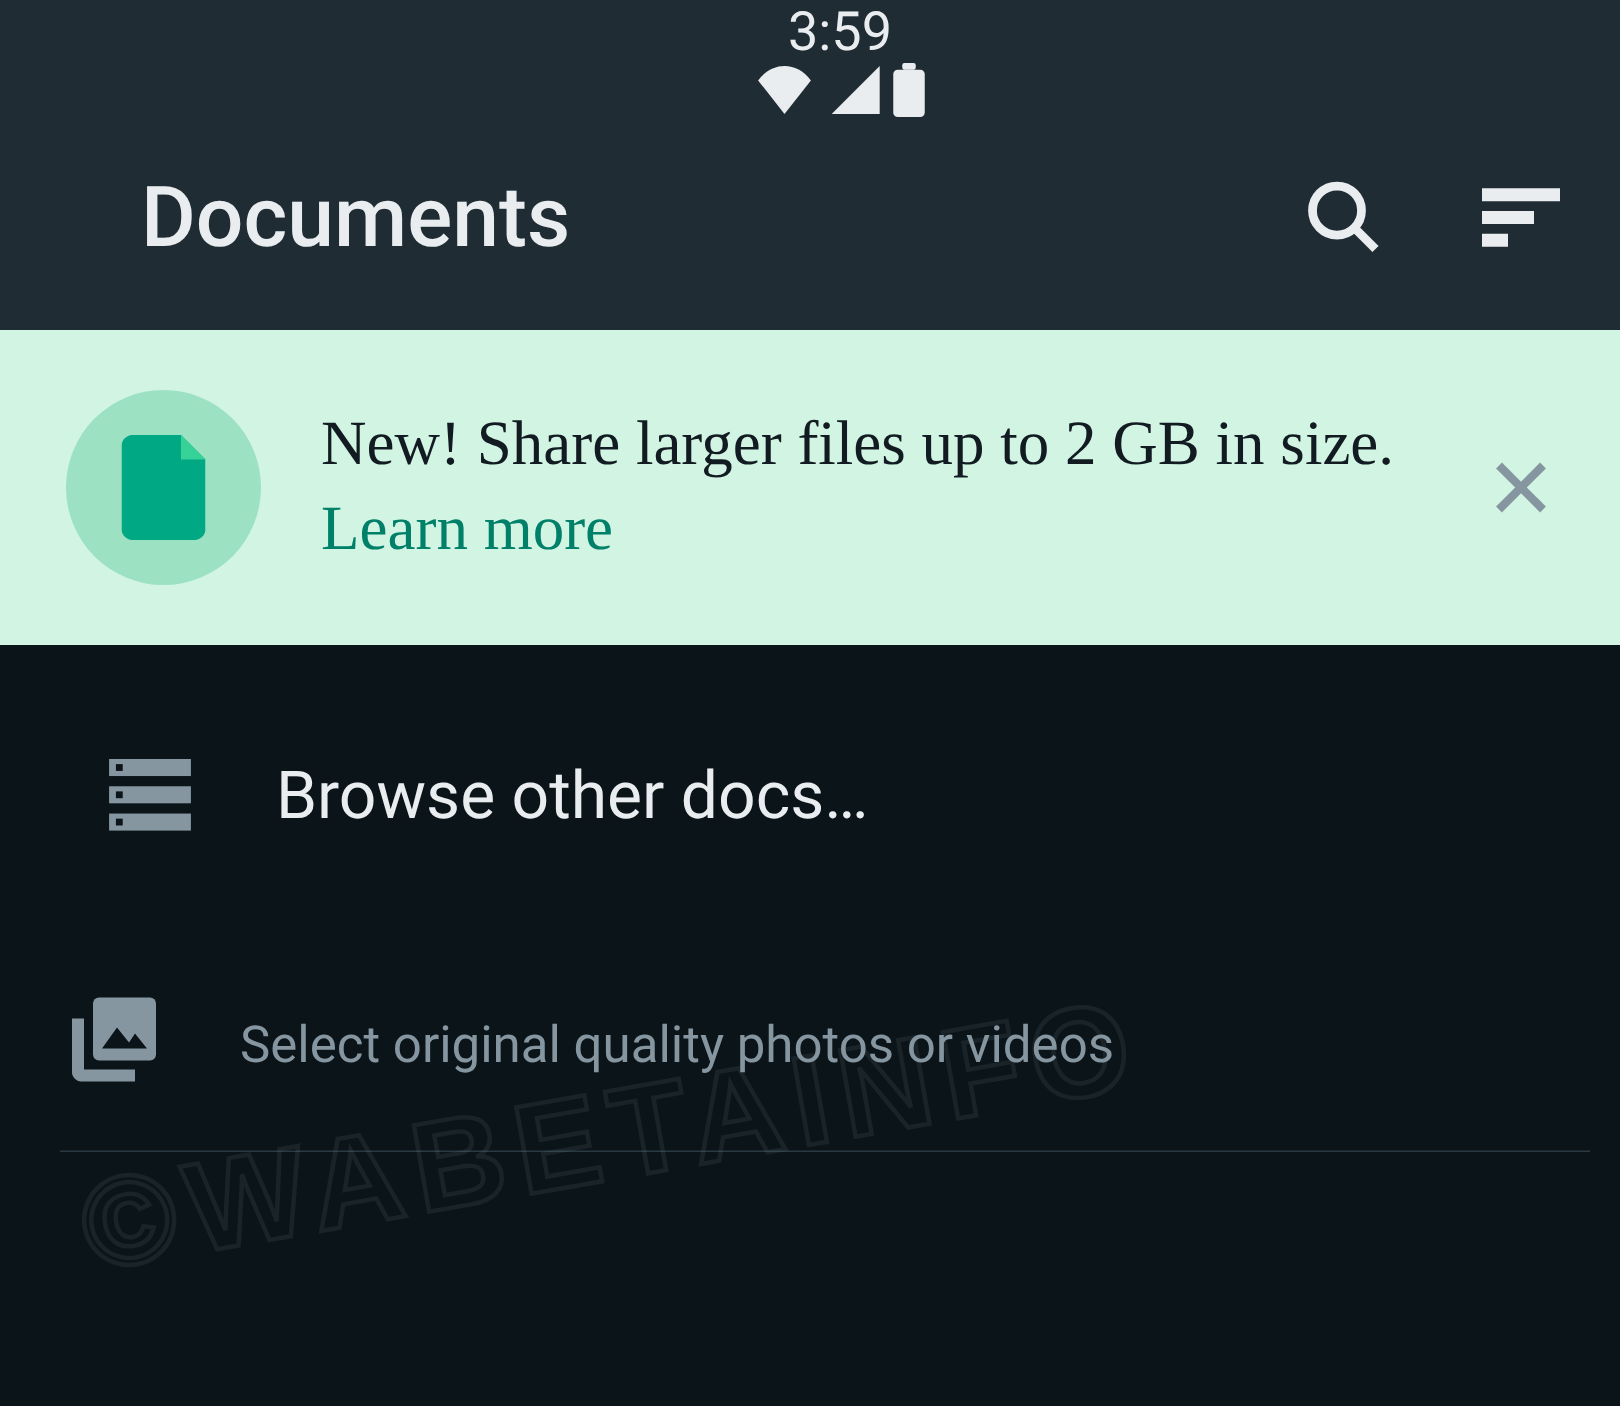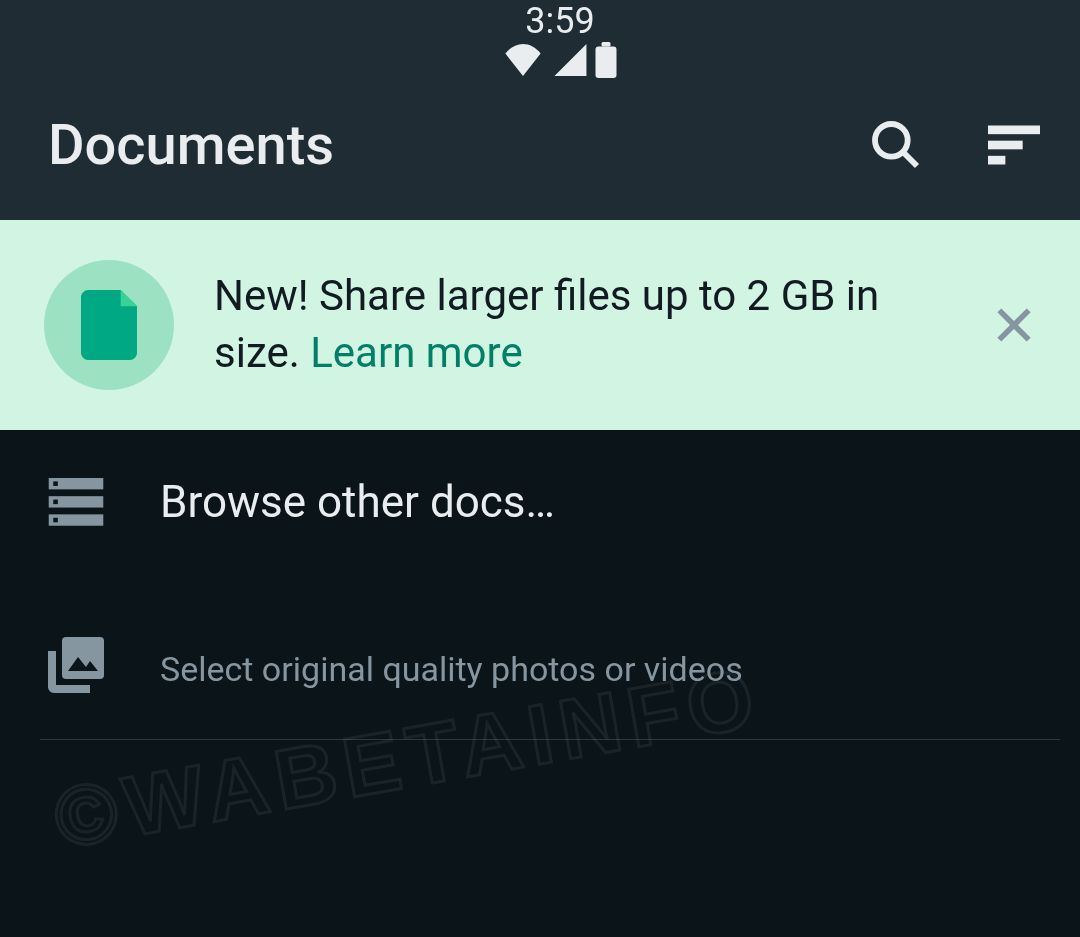--- a/index.html
+++ b/index.html
@@ -40,20 +40,21 @@
       background: #1f2c34;
       display: flex;
       align-items: center;
       justify-content: space-between;
       padding: 0 40px 0 48px;
     }
     .app-title {
       font-size: 56px;
       font-weight: 500;
       color: #e9edef;
+      margin-left: 46px;
     }
     .app-bar-actions {
       display: flex;
       align-items: center;
       gap: 64px;
     }
     .banner {
       background: #d1f4e3;
       display: flex;
       align-items: center;
@@ -68,20 +69,21 @@
       display: flex;
       align-items: center;
       justify-content: center;
       flex-shrink: 0;
     }
     .banner-text {
       flex: 1;
       font-size: 42px;
       line-height: 1.35;
       color: #111b21;
+      font-family: Liberation Serif, serif;
     }
     .banner-link {
       color: #008069;
     }
     .banner-close {
       color: #8696a0;
       flex-shrink: 0;
       cursor: pointer;
     }
     .list-item {
@@ -104,22 +106,23 @@
       font-size: 44px;
       color: #e9edef;
       line-height: 1.3;
     }
     .list-item-subtitle {
       font-size: 34px;
       color: #8696a0;
       margin-top: 8px;
     }
     .first-item {
-      padding-top: 44px;
+      padding-top: 72px;
       padding-bottom: 60px;
+      margin-left: 24px;
     }
     .divider {
       height: 1px;
       background: #2a3942;
       margin-left: 40px;
       margin-right: 20px;
     }
     .watermark {
       position: absolute;
       bottom: 130px;

